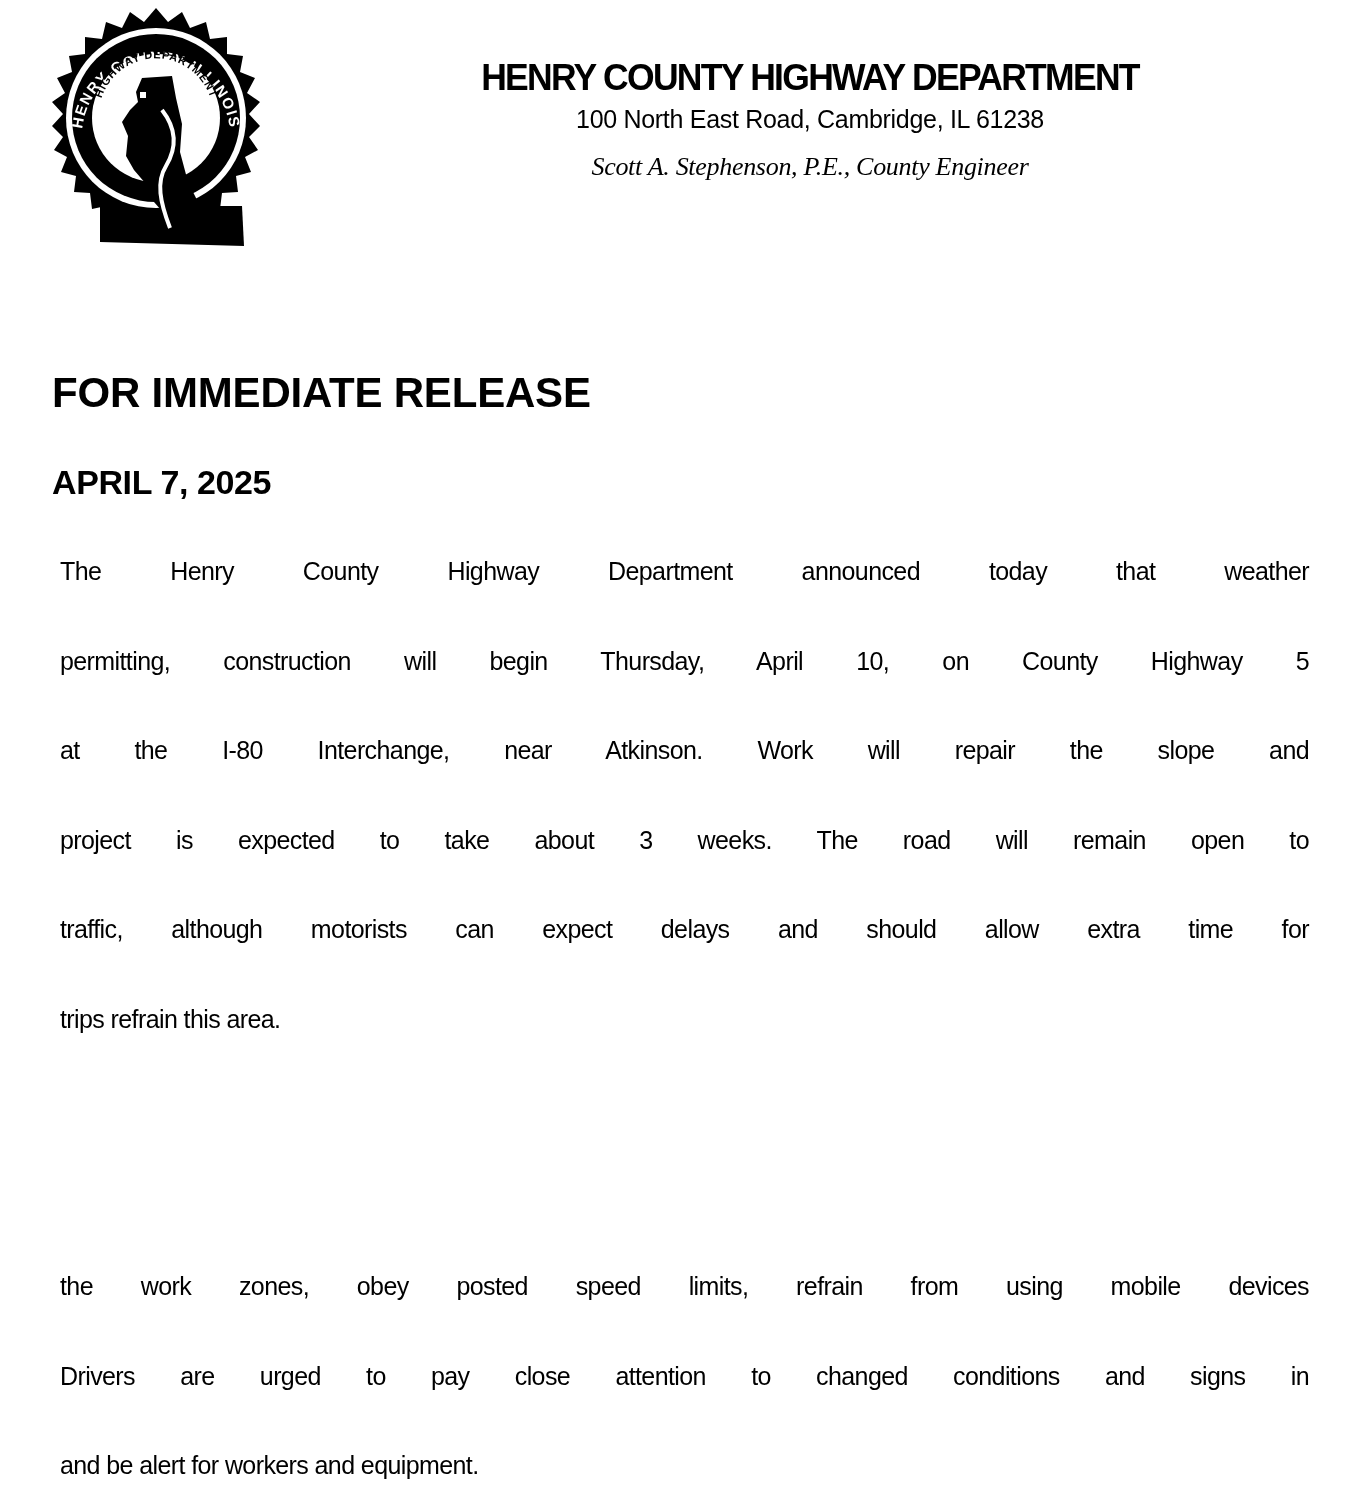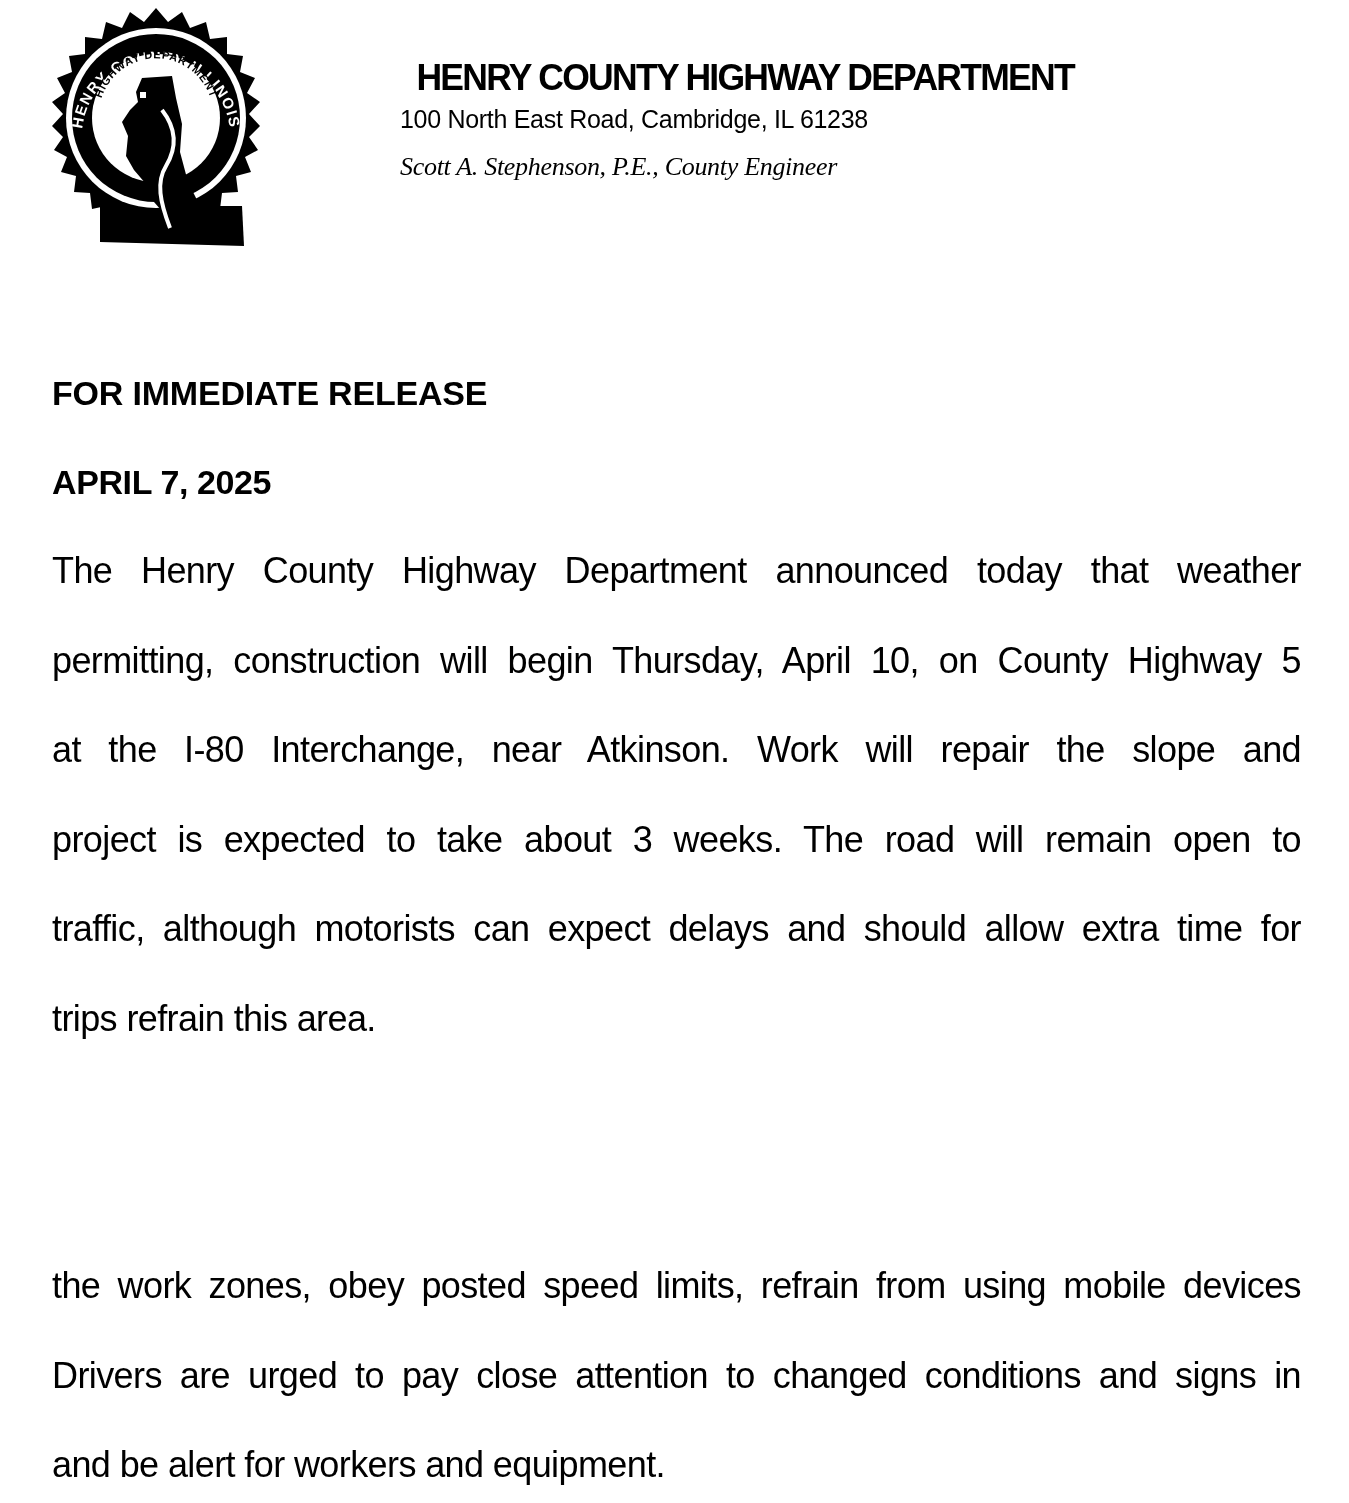--- a/index.html
+++ b/index.html
@@ -20,20 +20,21 @@
       left: 30px;
       top: 6px;
       width: 252px;
       height: 244px;
     }
     .letterhead {
       position: absolute;
       left: 400px;
       top: 56px;
       width: 820px;
+      text-align: center;
     }
     .org-name {
       font-family: "Liberation Sans", sans-serif;
       font-weight: bold;
       font-size: 37px;
       letter-spacing: -1.8px;
       line-height: 44px;
       transform: scaleX(0.96);
       white-space: nowrap;
     }
@@ -51,39 +52,39 @@
       font-style: italic;
       font-size: 26px;
       line-height: 28px;
       letter-spacing: -0.3px;
     }
     .release-label {
       position: absolute;
       left: 52px;
       top: 372px;
       font-weight: bold;
-      font-size: 34px;
+      font-size: 42px;
       line-height: 42px;
       letter-spacing: -0.2px;
       text-align: center;
     }
     .release-date {
       position: absolute;
       left: 52px;
       top: 461px;
       font-weight: bold;
       font-size: 34px;
       line-height: 42px;
       letter-spacing: -0.4px;
     }
     .body-block {
       position: absolute;
-      left: 52px;
+      left: 60px;
       width: 1249px;
-      font-size: 36px;
+      font-size: 25px;
       letter-spacing: -0.6px;
     }
     .body-line {
       display: block;
       height: 89.5px;
       line-height: 42px;
       white-space: nowrap;
       text-align: justify;
       text-align-last: justify;
     }

